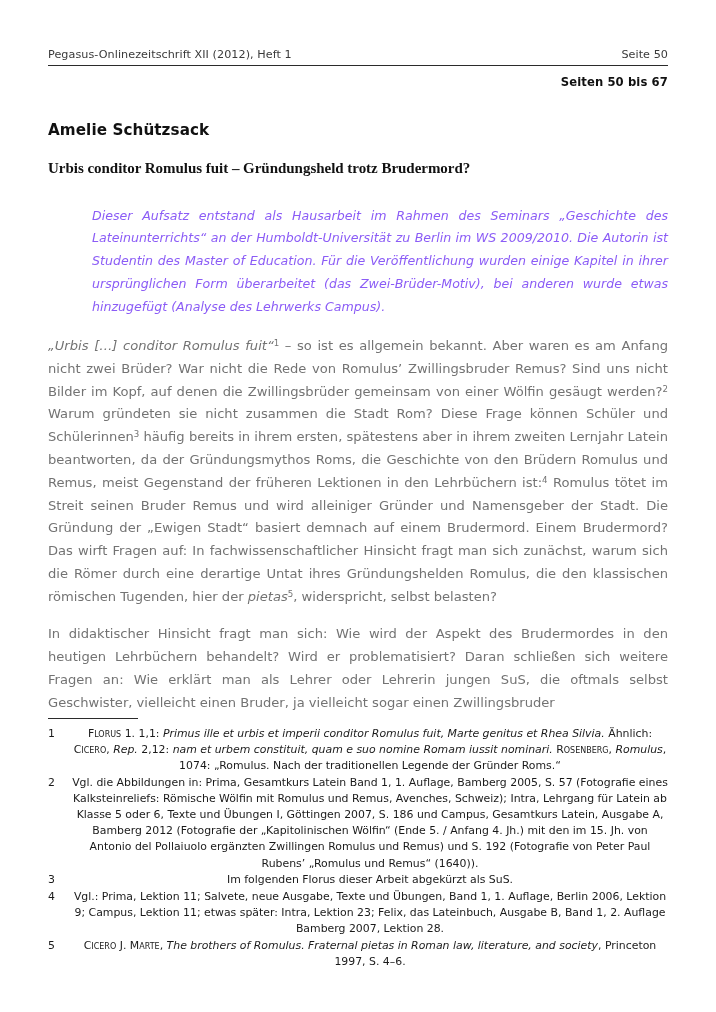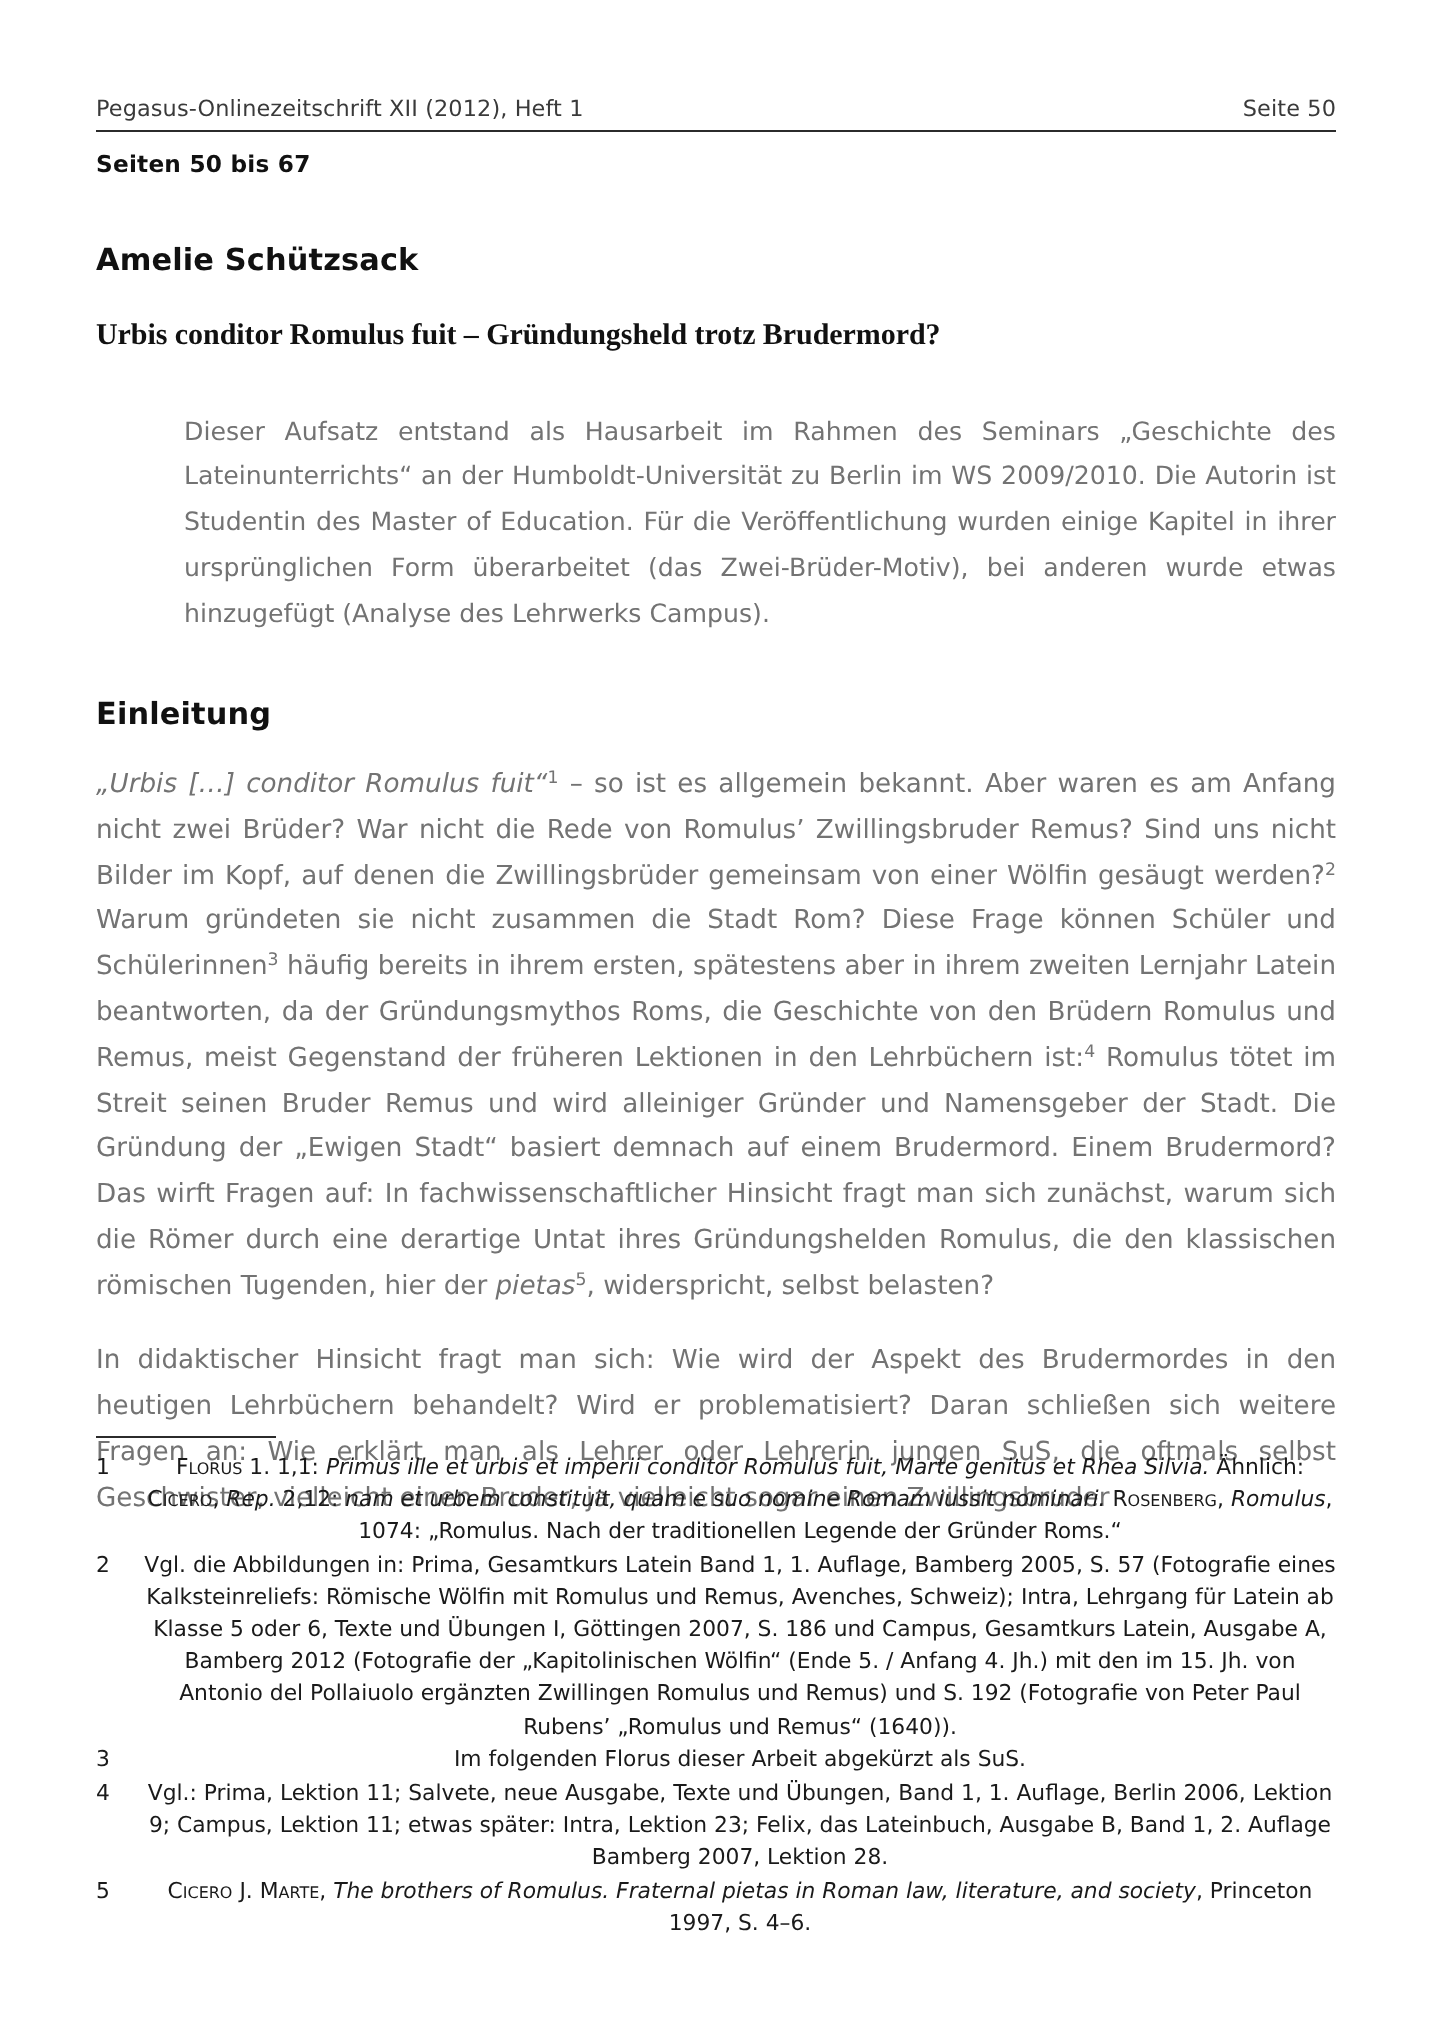--- a/index.html
+++ b/index.html
@@ -34,21 +34,21 @@
     font-size: 11.2px;
     color: #3a3a3a;
     padding-top: 48px;
     letter-spacing: 0.005em;
   }
   .runhead-rule {
     border-bottom: 1.6px solid #2b2b2b;
     margin-top: 4px;
   }
   .pages-range {
-    text-align: left;
+    text-align: right;
     font-size: 11.6px;
     font-weight: bold;
     color: #111111;
     margin-top: 9px;
     letter-spacing: 0.01em;
   }
 
   
   .author {
     margin-top: 32px;
@@ -67,24 +67,25 @@
     line-height: 1.30;
     color: #111111;
     letter-spacing: -0.002em;
   }
 
   
   .abstract {
     margin: 26px 0 0 44px;
     width: 576px;
     font-size: 12.6px;
+    font-style: italic;
     line-height: 1.82;
     text-align: justify;
     text-justify: inter-word;
-    color: #737373;
+    color: #8b5cf6;
   }
 
   
   .section-head {
     margin-top: 29px;
     font-size: 15.2px;
     font-weight: bold;
     color: #111111;
     letter-spacing: 0.005em;
   }
@@ -156,21 +157,20 @@
   </div>
   <div class="runhead-rule"></div>
   <div class="pages-range">Seiten 50 bis 67</div>
 
   <div class="author">Amelie Schützsack</div>
 
   <h1 class="doc-title">Urbis conditor Romulus fuit – Gründungsheld trotz Brudermord?</h1>
 
   <div class="abstract">Dieser Aufsatz entstand als Hausarbeit im Rahmen des Seminars „Geschichte des Lateinunterrichts“ an der Humboldt-Universität zu Berlin im WS 2009/2010. Die Autorin ist Studentin des Master of Education. Für die Veröffentlichung wurden einige Kapitel in ihrer ursprünglichen Form überarbeitet (das Zwei-Brüder-Motiv), bei anderen wurde etwas hinzugefügt (Analyse des Lehrwerks Campus).</div>
 
-  <h2 class="section-head">Einleitung</h2>
 
   <p class="body-par first">
     <i>„Urbis […] conditor Romulus fuit“</i><sup>1</sup><span> – so ist es allgemein bekannt. Aber waren es am Anfang nicht zwei Brüder? War nicht die Rede von Romulus’ Zwillingsbruder Remus? Sind uns nicht Bilder im Kopf, auf denen die Zwillingsbrüder gemeinsam von einer Wölfin gesäugt werden?</span><sup>2</sup><span> Warum gründeten sie nicht zusammen die Stadt Rom? Diese Frage können Schüler und Schülerinnen</span><sup>3</sup><span> häufig bereits in ihrem ersten, spätestens aber in ihrem zweiten Lernjahr Latein beantworten, da der Gründungsmythos Roms, die Geschichte von den Brüdern Romulus und Remus, meist Gegenstand der früheren Lektionen in den Lehrbüchern ist:</span><sup>4</sup><span> Romulus tötet im Streit seinen Bruder Remus und wird alleiniger Gründer und Namensgeber der Stadt. Die Gründung der „Ewigen Stadt“ basiert demnach auf einem Brudermord. Einem Brudermord? Das wirft Fragen auf: In fachwissenschaftlicher Hinsicht fragt man sich zunächst, warum sich die Römer durch eine derartige Untat ihres Gründungshelden Romulus, die den klassischen römischen Tugenden, hier der </span><i>pietas</i><sup>5</sup><span>, widerspricht, selbst belasten?</span>
   </p>
 
   <p class="body-par">In didaktischer Hinsicht fragt man sich: Wie wird der Aspekt des Brudermordes in den heutigen Lehrbüchern behandelt? Wird er problematisiert? Daran schließen sich weitere Fragen an: Wie erklärt man als Lehrer oder Lehrerin jungen SuS, die oftmals selbst Geschwister, vielleicht einen Bruder, ja vielleicht sogar einen Zwillingsbruder</p>
 
   <div class="footnotes">
     <div class="fn-rule"></div>
     <div id="fn-list">

